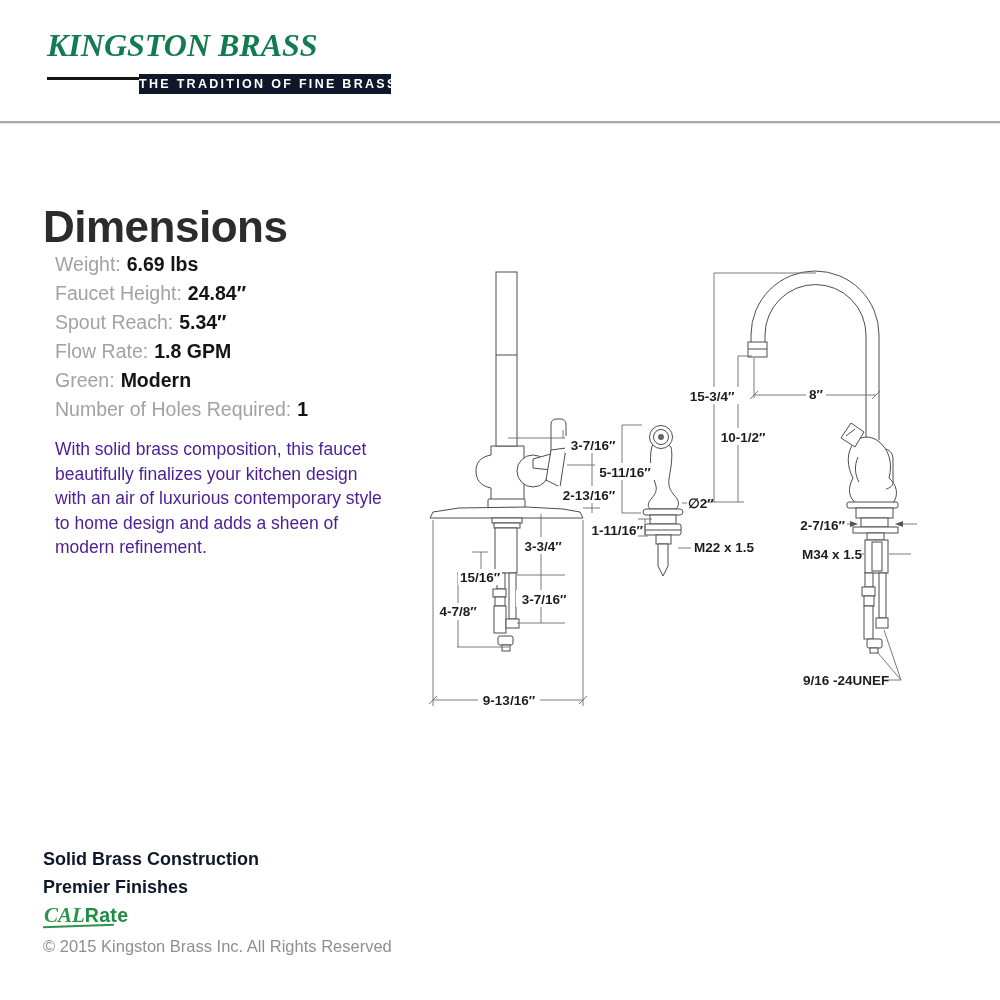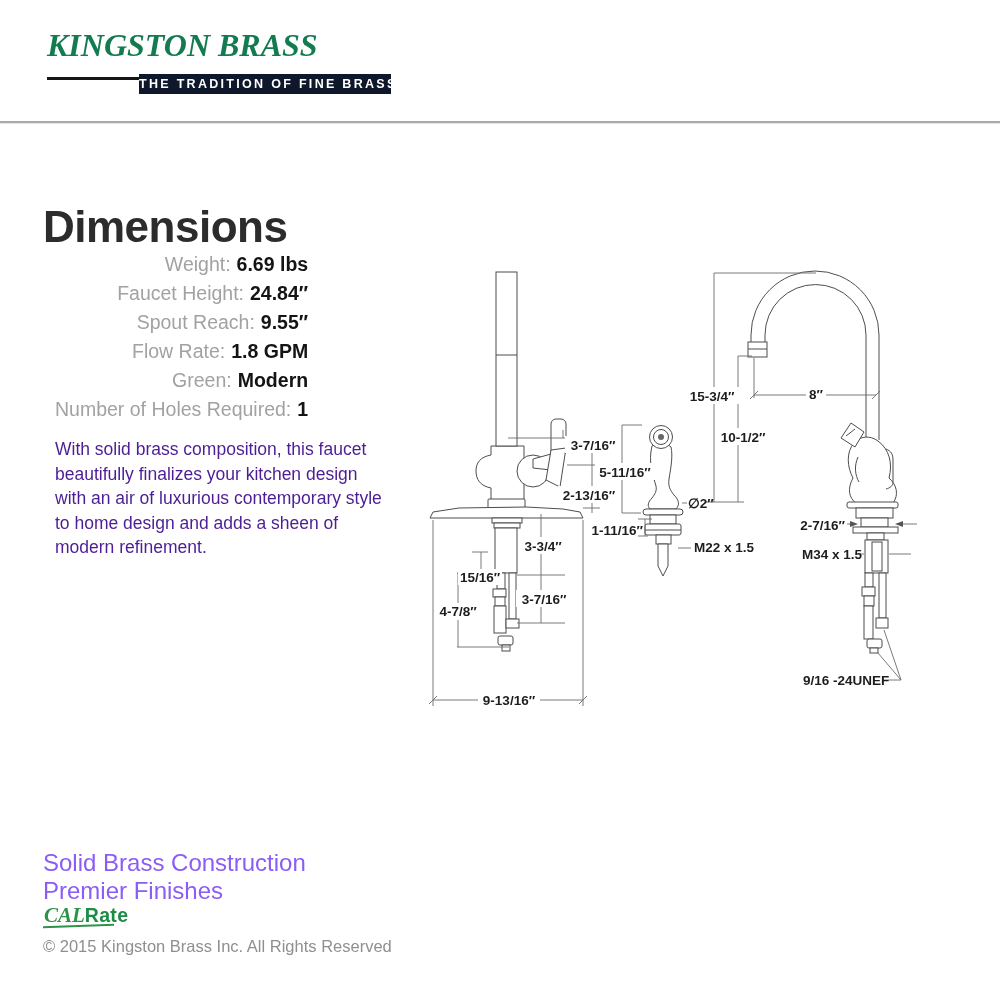--- a/index.html
+++ b/index.html
@@ -16,26 +16,26 @@
   .brand-underline{position:absolute;left:47px;top:77px;width:92px;height:3px;background:#161616;}
   .brand-bar{
     position:absolute;left:139px;top:74px;width:252px;height:20px;background:#0f172a;
     color:#fff;font-size:12.5px;font-weight:bold;letter-spacing:2.3px;
     text-align:center;line-height:20px;white-space:nowrap;
   }
   .header-rule{position:absolute;left:0;top:121px;width:1000px;height:2px;background:#a7abae;border-bottom:1px solid #e2e5e7;}
   
   .section-title{position:absolute;left:43px;top:202px;font-size:44px;font-weight:600;color:#2c2c2c;letter-spacing:-0.5px;}
   .specs{position:absolute;left:55px;top:250px;font-size:19.5px;}
-  .spec-row{height:29px;line-height:29px;white-space:nowrap;text-align:right;}
+  .spec-row{height:29px;line-height:29px;white-space:nowrap;}
   .spec-label{color:#a2a2a2;}
   .spec-value{color:#141414;font-weight:bold;margin-left:6px;}
   .description{position:absolute;left:55px;top:437px;width:332px;font-size:17.5px;line-height:24.5px;color:#4c1d95;}
   
-  .feature{position:absolute;left:43px;font-size:24px;color:#8b5cf6;}
+  .feature{position:absolute;left:43px;font-size:18px;color:#0f172a;font-weight:bold;}
   .feature-1{top:849px;}
   .feature-2{top:877px;}
   .calgreen{position:absolute;left:44px;top:903px;white-space:nowrap;}
   .cal{font-family:"Liberation Serif", serif;font-style:italic;font-weight:bold;font-size:21px;color:#2d9348;}
   .green{font-weight:bold;font-size:19.5px;color:#1d8c44;letter-spacing:0.3px;}
   .calgreen-underline{position:absolute;left:43px;top:925px;width:71px;height:2px;background:#2d9348;transform:rotate(-2deg);}
   .copyright{position:absolute;left:43px;top:937px;font-size:16.5px;color:#8f8f8f;}
   
   svg{position:absolute;left:410px;top:250px;width:600px;height:470px;}
   .part{stroke:#4d4d4d;stroke-width:1;fill:#ffffff;}
@@ -51,21 +51,21 @@
 <div class="brand">KINGSTON BRASS</div>
 <div class="brand-underline"></div>
 <div class="brand-bar">THE TRADITION OF FINE BRASS</div>
 <div class="header-rule"></div>
 
 <div class="section-title">Dimensions</div>
 
 <div class="specs">
   <div class="spec-row"><span class="spec-label">Weight:</span><span class="spec-value">6.69 lbs</span></div>
   <div class="spec-row"><span class="spec-label">Faucet Height:</span><span class="spec-value">24.84″</span></div>
-  <div class="spec-row"><span class="spec-label">Spout Reach:</span><span class="spec-value">9.55″</span></div>
+  <div class="spec-row"><span class="spec-label">Spout Reach:</span><span class="spec-value">5.34″</span></div>
   <div class="spec-row"><span class="spec-label">Flow Rate:</span><span class="spec-value">1.8 GPM</span></div>
   <div class="spec-row"><span class="spec-label">Green:</span><span class="spec-value">Modern</span></div>
   <div class="spec-row"><span class="spec-label">Number of Holes Required:</span><span class="spec-value">1</span></div>
 </div>
 
 <div class="description">With solid brass composition, this faucet beautifully finalizes your kitchen design with an air of luxurious contemporary style to home design and adds a sheen of modern refinement.</div>
 
 <svg viewBox="410 250 600 470">
   <defs>
     <pattern id="hatch" width="5" height="5" patternUnits="userSpaceOnUse">

